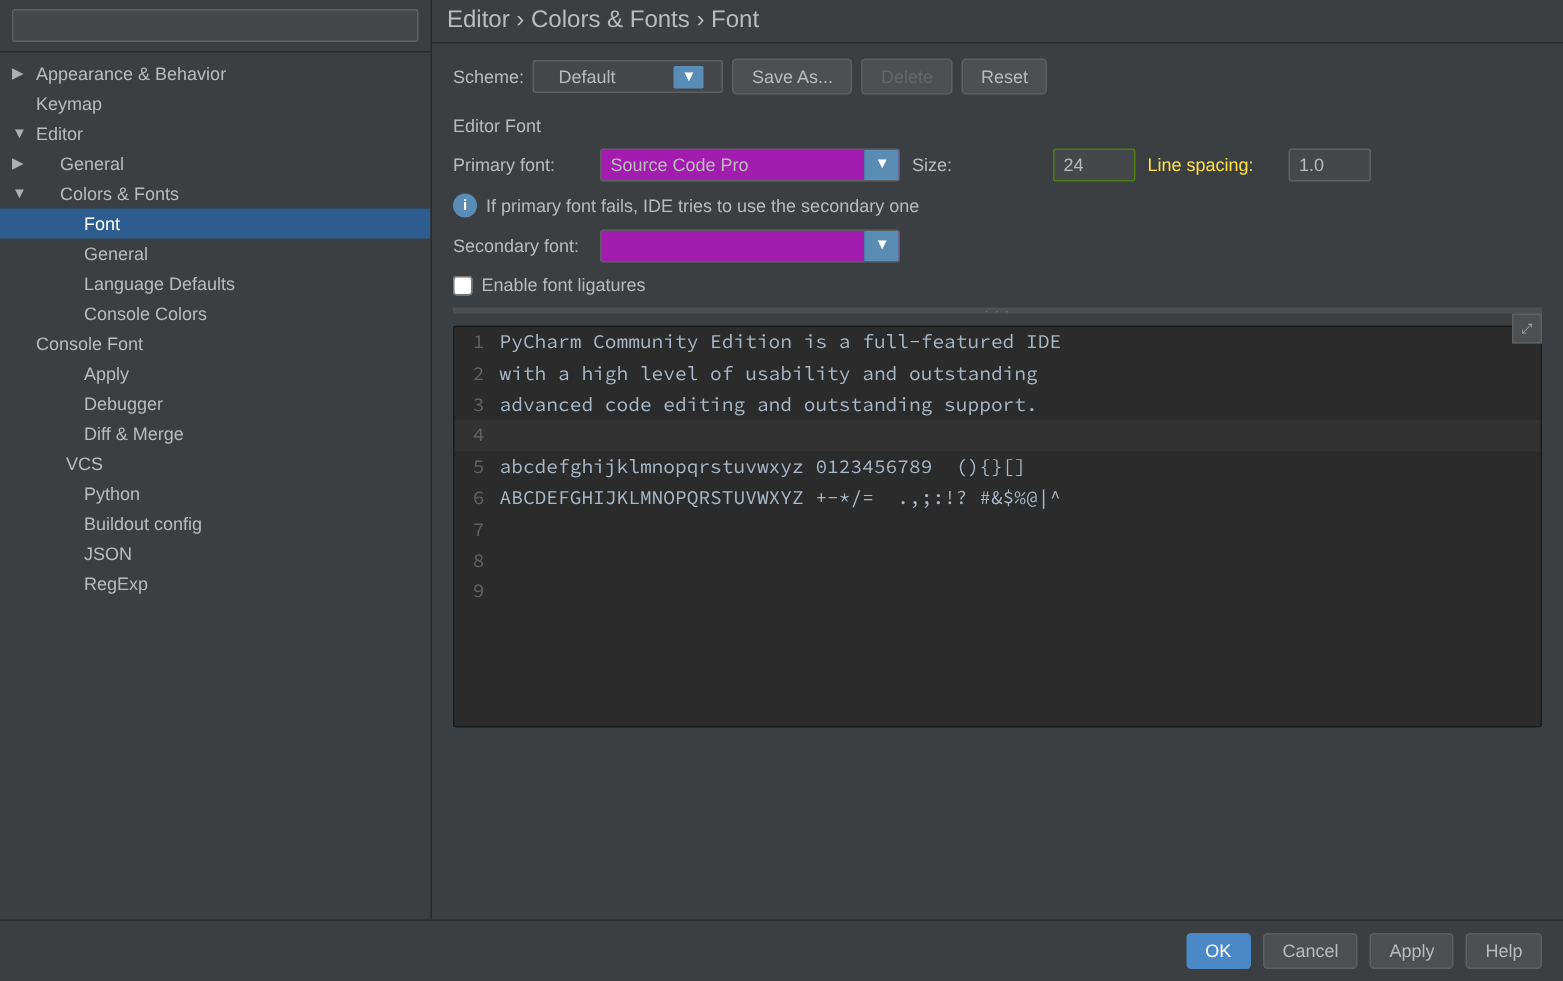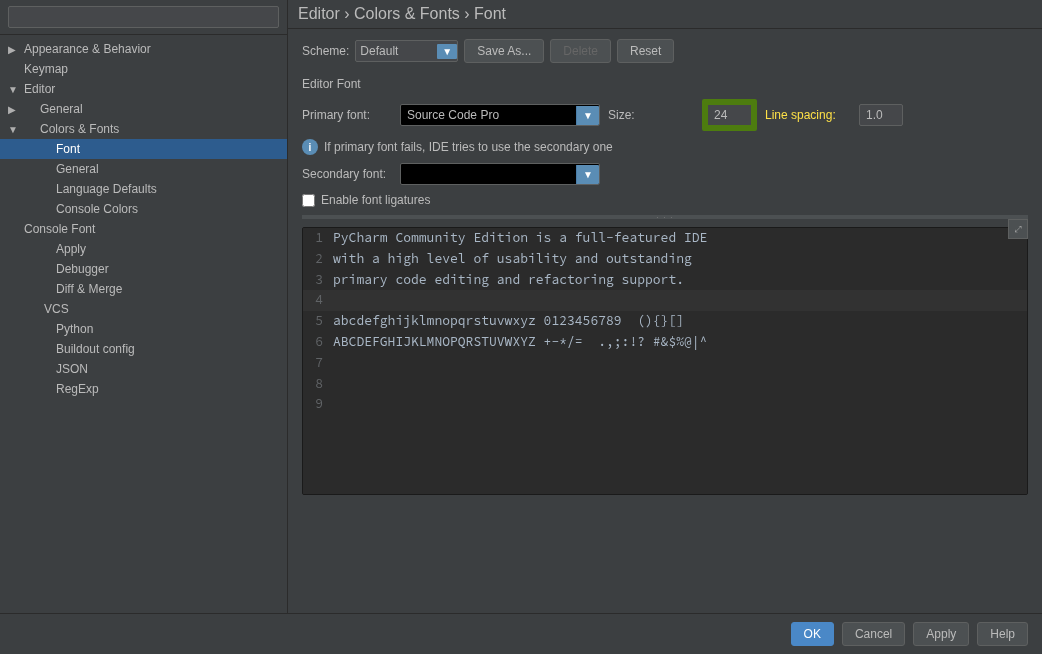--- a/index.html
+++ b/index.html
@@ -104,21 +104,21 @@
     .scheme-label {
       color: #bbbbbb;
       font-size: 12px;
     }
     .scheme-select {
       display: flex;
       align-items: center;
       background: #45474a;
       border: 1px solid #5e6060;
       border-radius: 2px;
-      padding: 2px 0;
+      padding: 2px 12px;
       cursor: pointer;
     }
     .scheme-select select {
       background: transparent;
       border: none;
       color: #bbbbbb;
       font-size: 12px;
       outline: none;
       padding: 1px 4px;
       appearance: none;
@@ -174,22 +174,21 @@
       gap: 8px;
       margin-bottom: 8px;
     }
     .font-row label {
       font-size: 12px;
       color: #bbbbbb;
       width: 90px;
     }
     .font-select-box {
       display: flex;
-      align-items: center;
-      background: #000000;
+      background: #a21caf;
       border: 1px solid #5e6060;
       border-radius: 2px;
       flex: 0 0 200px;
     }
     .font-select-box input {
       background: transparent;
       border: none;
       color: #bbbbbb;
       font-size: 12px;
       padding: 3px 6px;
@@ -207,35 +206,35 @@
     }
     .size-box {
       display: flex;
       align-items: center;
       gap: 4px;
     }
     .size-box label { font-size: 12px; color: #bbbbbb; }
     .size-box input {
       width: 55px;
       background: #45474a;
-      border: 6px solid #4d7c0f;
+      border: 1px solid #4d7c0f;
       color: #bbbbbb;
       font-size: 12px;
       padding: 3px 6px;
       border-radius: 2px;
       outline: none;
     }
     .linespacing-box {
       display: flex;
       align-items: center;
       gap: 4px;
     }
     .linespacing-box label { font-size: 12px; color: #fde047; }
     .linespacing-box input {
-      width: 44px;
+      width: 55px;
       background: #45474a;
       border: 1px solid #5e6060;
       color: #bbbbbb;
       font-size: 12px;
       padding: 3px 6px;
       border-radius: 2px;
       outline: none;
     }
     .info-row {
       display: flex;
@@ -486,21 +485,21 @@
             <div class="code-line">
                   <span class="line-num">1</span>
                   <span class="line-content">PyCharm Community Edition is a full-featured IDE</span>
                 </div>
                 <div class="code-line">
                   <span class="line-num">2</span>
                   <span class="line-content">with a high level of usability and outstanding</span>
                 </div>
                 <div class="code-line">
                   <span class="line-num">3</span>
-                  <span class="line-content">primary code editing and refactoring support.</span>
+                  <span class="line-content">advanced code editing and outstanding support.</span>
                 </div>
                 <div class="code-line highlighted">
                   <span class="line-num">4</span>
                   <span class="line-content"></span>
                 </div>
                 <div class="code-line">
                   <span class="line-num">5</span>
                   <span class="line-content">abcdefghijklmnopqrstuvwxyz 0123456789  (){}[]</span>
                 </div>
                 <div class="code-line">

